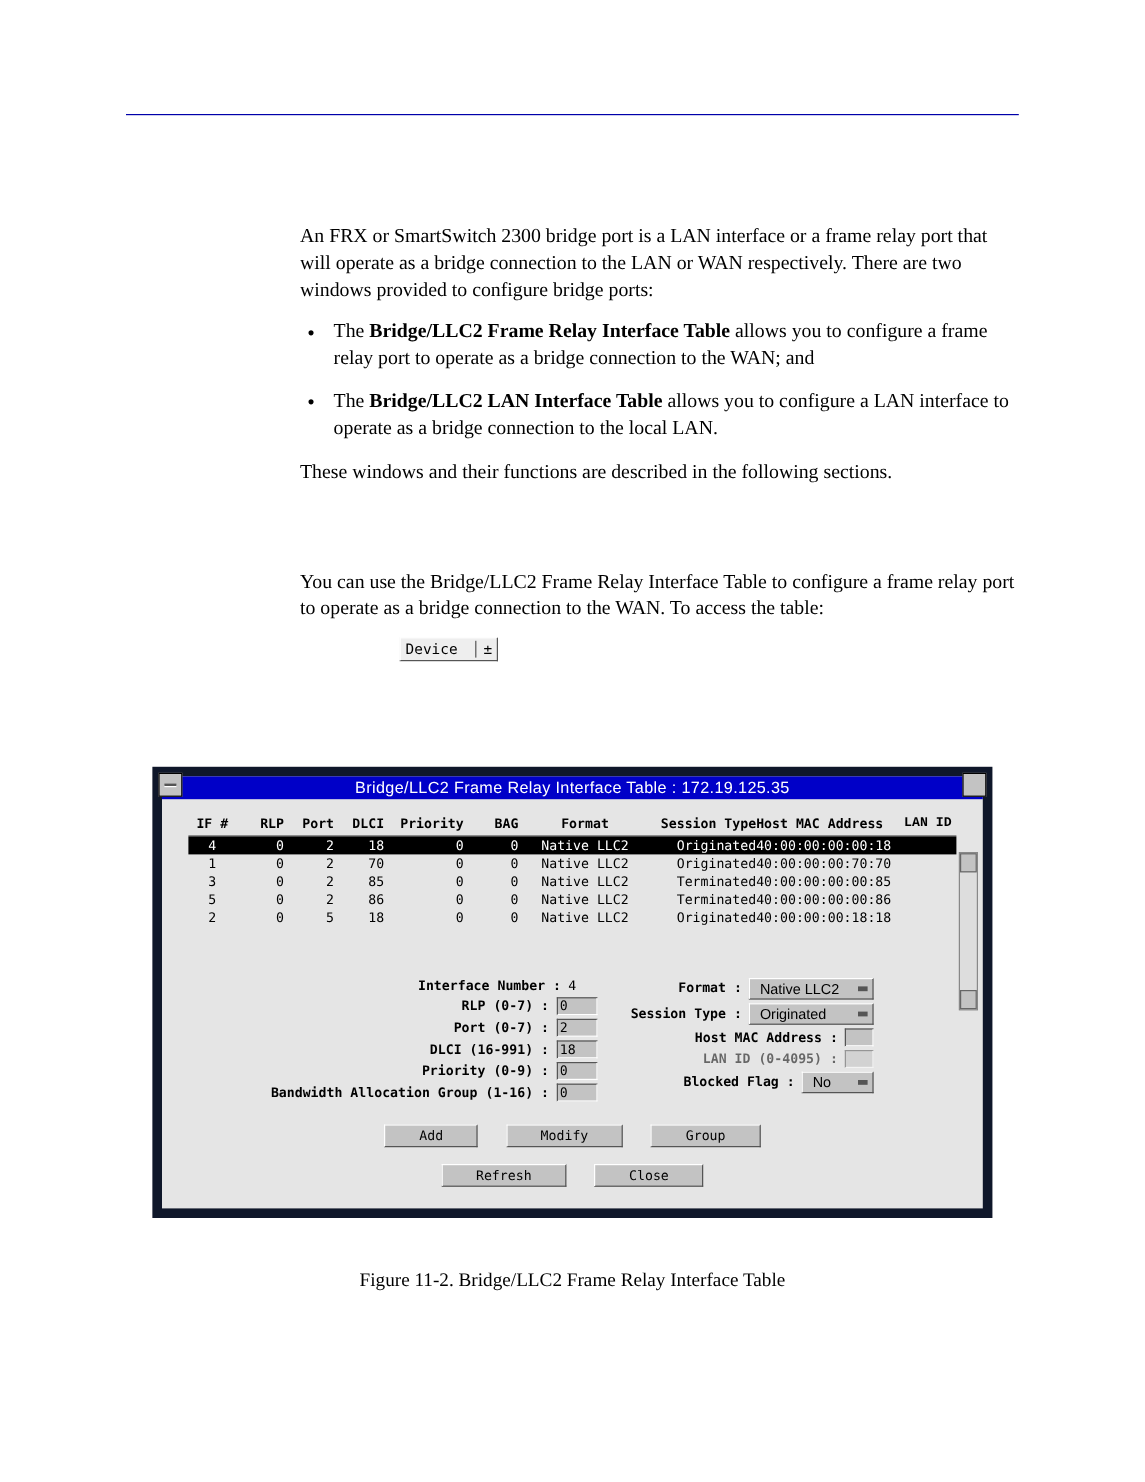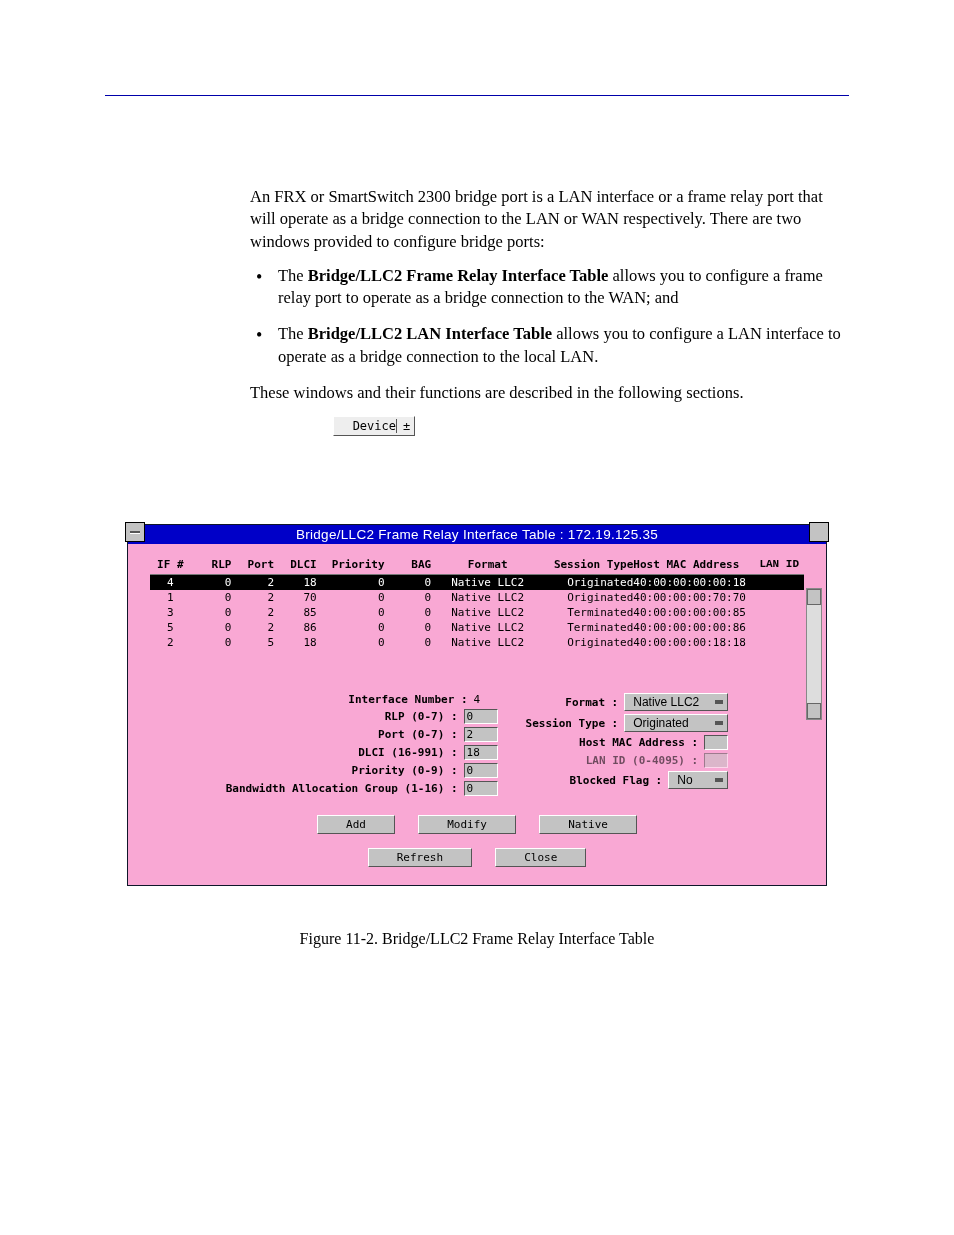--- a/index.html
+++ b/index.html
@@ -45,41 +45,40 @@
     display: inline-block;
     font-family: monospace;
     font-size: 12px;
     padding: 2px 4px;
     background: #eee;
     border-top: 1px solid #fff;
     border-left: 1px solid #fff;
     border-right: 1px solid #555;
     border-bottom: 1px solid #555;
     margin-left: 228px;
-    text-align: right;
   }
   .device-inner {
     display: inline-block;
     width: 58px;
   }
   .device-toggle {
     display: inline-block;
     border-left: 1px solid #555;
     padding-left: 6px;
   }
 
   
   .dialog-region {
     margin-top: 88px;
     margin-left: 22px;
     margin-right: 22px;
   }
   .dialog-window {
-    border: 1px solid #0f172a;
-    background: #f9a8d4;
+    border: 8px solid #0f172a;
+    background: #e5e5e5;
     font-family: monospace;
     font-size: 12px;
     color: #000;
     position: relative;
   }
   .title-bar {
     background: #0000c8;
     color: #fff;
     text-align: center;
     font-family: "Helvetica", Arial, sans-serif;
@@ -252,20 +251,21 @@
       <li>
         <span>The </span><b>Bridge/LLC2 Frame Relay Interface Table</b><span> allows you to configure a frame relay port to operate as a bridge connection to the WAN; and</span>
       </li>
       <li>
         <span>The </span><b>Bridge/LLC2 LAN Interface Table</b><span> allows you to configure a LAN interface to operate as a bridge connection to the local LAN.</span>
       </li>
     </ul>
 
     <p class="para">These windows and their functions are described in the following sections.</p>
 
+    <p class="para" style="margin-top:70px">You can use the Bridge/LLC2 Frame Relay Interface Table to configure a frame relay port to operate as a bridge connection to the WAN. To access the table:</p>
   </div>
 
   <div style="margin-top:10px">
     <span class="device-btn">
       <span class="device-inner">Device</span><span class="device-toggle">±</span>
     </span>
   </div>
 
   <div class="dialog-region">
     <div class="dialog-window">
@@ -405,21 +405,21 @@
             <div class="fld">
                 <span class="lbl">Blocked Flag :</span>
                 <span class="select" style="min-width:34px"><span>No</span><span class="handle"></span></span>
               </div>
           </div>
         </div>
 
         <div class="button-row">
           <span class="btn">Add</span>
           <span class="btn">Modify</span>
-          <span class="btn">Native</span>
+          <span class="btn">Group</span>
         </div>
         <div class="button-row2">
           <span class="btn">Refresh</span>
           <span class="btn">Close</span>
         </div>
       </div>
     </div>
 
     <div class="figure-caption">Figure 11-2. Bridge/LLC2 Frame Relay Interface Table</div>
   </div>

